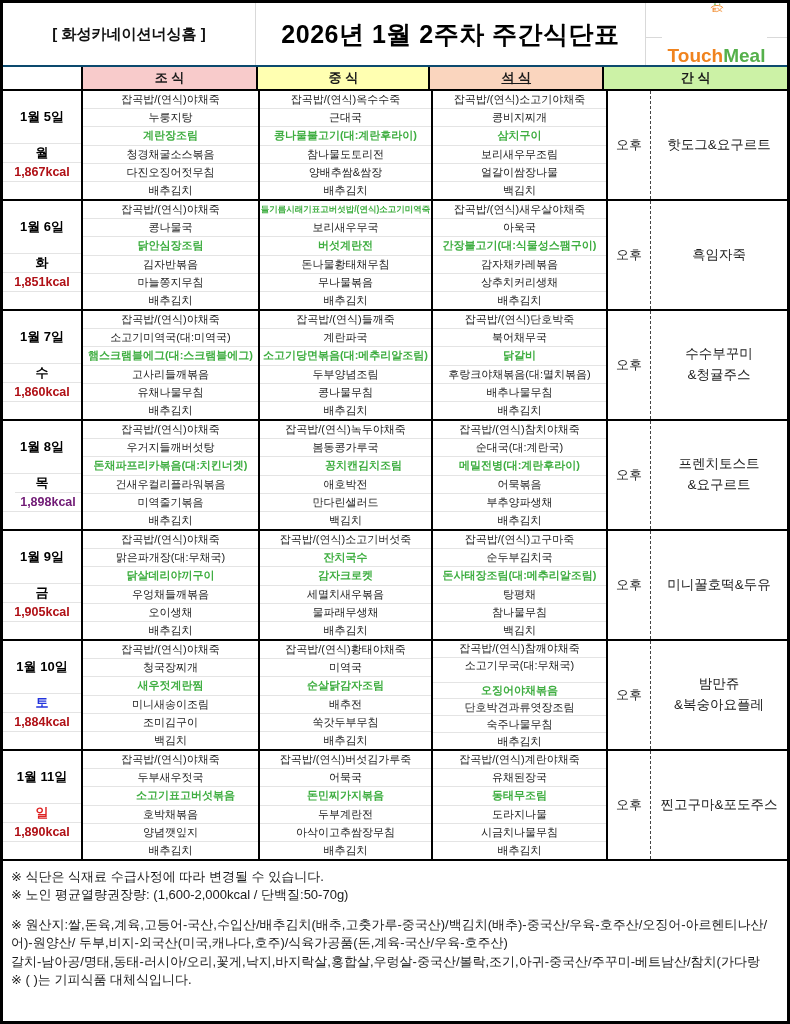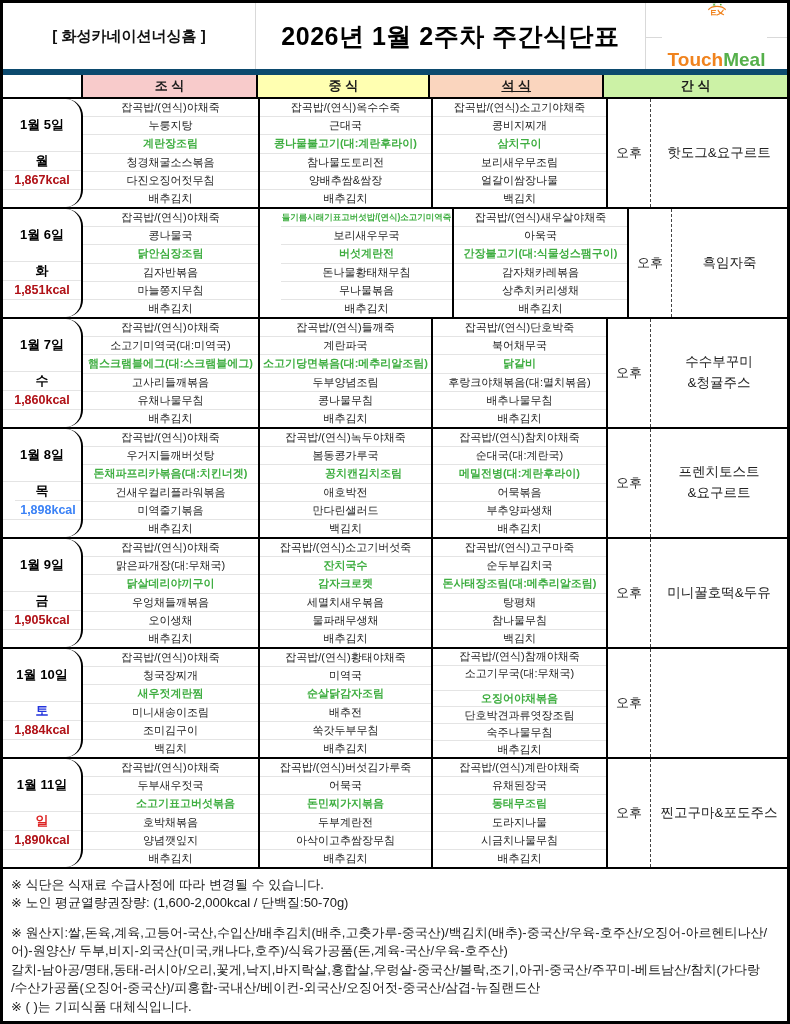--- a/index.html
+++ b/index.html
@@ -1,42 +1,42 @@
 <!DOCTYPE html>
 <html><head>
 <meta charset="utf-8">
 <style>
   * { margin:0; padding:0; box-sizing:border-box; }
   html,body { background:#fff; }
   body { font-family:"Liberation Sans","DejaVu Sans",sans-serif; }
   .page { position:relative; width:790px; height:1024px; border:3px solid #000; background:#fff; overflow:hidden; }
 
   
-  .header { display:flex; height:72px; border-bottom:6px solid #0c4a6e; }
+  .header { display:flex; height:64px; border-bottom:2px solid #0c4a6e; }
   .facility-cell { width:253px; display:flex; align-items:center; justify-content:center;
     border-right:1px solid #d9d9d9; font-weight:bold; font-size:15px; color:#111; }
   .title-cell { width:390px; display:flex; align-items:center; justify-content:center;
     border-right:1px solid #d9d9d9; font-weight:bold; font-size:25px; color:#000; letter-spacing:0.5px; }
   .logo-cell { flex:1; position:relative; display:flex; flex-direction:column; align-items:center; justify-content:center;gap:32px; }
   .logo-cell::before { content:""; position:absolute; left:0; top:34px; width:16px; height:1px; background:#d9d9d9; }
   .logo-cell::after  { content:""; position:absolute; right:0; top:34px; width:20px; height:1px; background:#d9d9d9; }
   .logo-svg { width:102px; height:50px; display:block; }
   .brand { font-size:19px; font-weight:bold; line-height:1; margin-top:1px; }
 
   
   .colheader { display:flex; height:24px; border-bottom:2px solid #000; }
   .hcell { display:flex; align-items:center; justify-content:center; font-weight:bold;
     font-size:13px; color:#1a1a1a; border-right:2px solid #000; height:100%; }
   .hcell:last-child { border-right:none; }
 
   
   .day-row { display:flex; height:110px; border-bottom:2px solid #000; }
   .day-row:last-child { border-bottom:2px solid #000; }
   .cell { height:100%; border-right:2px solid #000; display:flex; flex-direction:column; }
-  .date-cell { width:80px; text-align:center;border-radius:17px; }
+  .date-cell { width:80px; text-align:center; }
   .date-top { flex:3; display:flex; align-items:center; justify-content:center; font-weight:bold; font-size:13px; }
   .date-line { flex:1; display:flex; align-items:center; justify-content:center;
     border-top:1px solid #e4e4e4; font-weight:bold; font-size:13px; }
   .kcal-line { font-size:12.5px; }
   .meal-cell { }
   .ml { flex:1; display:flex; align-items:center; justify-content:center;
     font-size:11px; color:#222; overflow:hidden; white-space:nowrap; padding:0 2px; }
   .ml.bt { border-top:1px solid #e4e4e4; }
   .ml.hl { font-weight:bold; }
   .ml.sm { font-size:8.5px; font-weight:bold; }
@@ -137,21 +137,21 @@
           <div class="date-line"></div>
         </div>
         <div class="cell meal-cell" style="width: 177px;">
           <div class="ml">잡곡밥/(연식)야채죽</div>
           <div class="ml bt">콩나물국</div>
           <div class="ml bt hl" style="color: rgb(63, 174, 65);">닭안심장조림</div>
           <div class="ml bt">김자반볶음</div>
           <div class="ml bt">마늘쫑지무침</div>
           <div class="ml bt">배추김치</div>
         </div>
-        <div class="cell meal-cell" style="width: 173px; margin-left: 21px;">
+        <div class="cell meal-cell" style="width: 173px;">
           <div class="ml hl sm" style="color: rgb(63, 174, 65);">들기름시래기표고버섯밥/(연식)소고기미역죽</div>
           <div class="ml bt">보리새우무국</div>
           <div class="ml bt hl" style="color: rgb(63, 174, 65);">버섯계란전</div>
           <div class="ml bt">돈나물황태채무침</div>
           <div class="ml bt">무나물볶음</div>
           <div class="ml bt">배추김치</div>
         </div>
         <div class="cell meal-cell" style="width: 175px;">
           <div class="ml">잡곡밥/(연식)새우살야채죽</div>
           <div class="ml bt">아욱국</div>
@@ -199,21 +199,21 @@
         <div class="cell pm-cell">오후</div>
         <div class="cell snack-cell">
           <div>수수부꾸미</div>
           <div>&amp;청귤주스</div>
         </div>
       </div>
       <div class="day-row">
         <div class="cell date-cell">
           <div class="date-top">1월 8일</div>
           <div class="date-line" style="color: rgb(0, 0, 0);">목</div>
-          <div class="date-line kcal-line" style="color: #3b82f6; margin-left: 12px;">1,898kcal</div>
+          <div class="date-line kcal-line" style="color: #701a75; margin-left: 12px;">1,898kcal</div>
           <div class="date-line"></div>
         </div>
         <div class="cell meal-cell" style="width: 177px;">
           <div class="ml">잡곡밥/(연식)야채죽</div>
           <div class="ml bt">우거지들깨버섯탕</div>
           <div class="ml bt hl" style="color: rgb(63, 174, 65);">돈채파프리카볶음(대:치킨너겟)</div>
           <div class="ml bt">건새우컬리플라워볶음</div>
           <div class="ml bt">미역줄기볶음</div>
           <div class="ml bt">배추김치</div>
         </div>
@@ -300,20 +300,24 @@
         </div>
         <div class="cell meal-cell" style="width: 175px;">
           <div class="ml">잡곡밥/(연식)참깨야채죽</div>
           <div class="ml bt">소고기무국(대:무채국)</div>
           <div class="ml bt hl" style="color: rgb(63, 174, 65); margin-top: 8px;">오징어야채볶음</div>
           <div class="ml bt">단호박견과류엿장조림</div>
           <div class="ml bt">숙주나물무침</div>
           <div class="ml bt">배추김치</div>
         </div>
         <div class="cell pm-cell">오후</div>
+        <div class="cell snack-cell">
+          <div>밤만쥬</div>
+          <div>&amp;복숭아요플레</div>
+        </div>
       </div>
       <div class="day-row">
         <div class="cell date-cell">
           <div class="date-top">1월 11일</div>
           <div class="date-line" style="color: rgb(221, 34, 34);">일</div>
           <div class="date-line kcal-line" style="color: rgb(176, 16, 22);">1,890kcal</div>
           <div class="date-line"></div>
         </div>
         <div class="cell meal-cell" style="width: 177px;">
           <div class="ml">잡곡밥/(연식)야채죽</div>
@@ -345,17 +349,16 @@
         </div>
       </div>
     </div>
 
   <div class="footer" id="notes">
       <div class="note">※ 식단은 식재료 수급사정에 따라 변경될 수 있습니다.</div>
       <div class="note">※ 노인 평균열량권장량: (1,600-2,000kcal / 단백질:50-70g)</div>
       <div class="note gap">※ 원산지:쌀,돈육,계육,고등어-국산,수입산/배추김치(배추,고춧가루-중국산)/백김치(배추)-중국산/우육-호주산/오징어-아르헨티나산/</div>
       <div class="note">어)-원양산/ 두부,비지-외국산(미국,캐나다,호주)/식육가공품(돈,계육-국산/우육-호주산)</div>
       <div class="note">갈치-남아공/명태,동태-러시아/오리,꽃게,낙지,바지락살,홍합살,우렁살-중국산/볼락,조기,아귀-중국산/주꾸미-베트남산/참치(가다랑</div>
-      <div class="note">/수산가공품(오징어-중국산)/피홍합-국내산/베이컨-외국산/오징어젓-중국산/삼겹-뉴질랜드산</div>
       <div class="note">※ ( )는 기피식품 대체식입니다.</div>
     </div>
 
 </div>
 
 </body></html>

